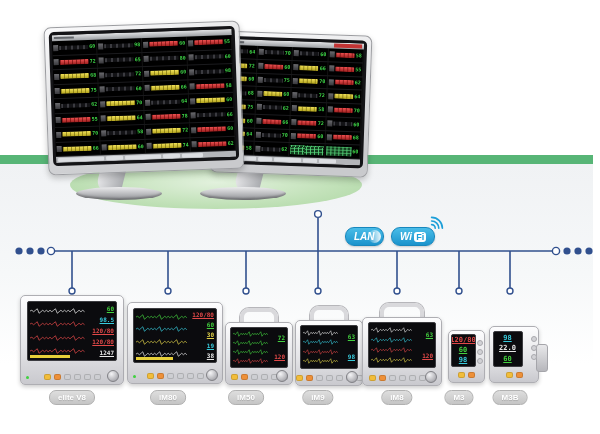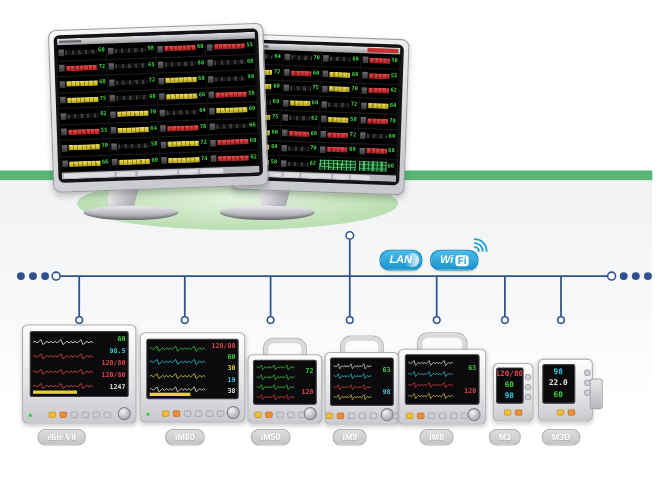--- a/index.html
+++ b/index.html
@@ -71,21 +71,21 @@
   .device{position:absolute;z-index:9;}
   .dev-case{position:absolute;inset:0;border-radius:5px;border:1px solid #aeaeb3;
             background:linear-gradient(180deg,#fdfdfe 0%,#e3e3e6 60%,#c9c9ce 100%);
             box-shadow:0 2px 4px rgba(0,0,0,.2);}
   .dev-screen{position:absolute;background:#0b0b0e;border:1px solid #3c3c40;border-radius:2px;overflow:hidden;}
   .dev-waves{position:absolute;left:2px;top:2px;bottom:2px;width:62%;display:flex;
              flex-direction:column;justify-content:space-around;}
   .dev-waves svg{display:block;width:100%;height:6px;}
   .dev-nums{position:absolute;right:1px;top:1px;bottom:1px;width:36%;display:flex;flex-direction:column;
             justify-content:space-around;align-items:flex-end;padding-right:1px;}
-  .dev-num{font:bold 6px "DejaVu Sans Mono",monospace;line-height:1;white-space:nowrap;}
+  .dev-num{font:bold 6px "DejaVu Sans Mono",monospace;line-height:1;white-space:nowrap;text-decoration:underline;}
   .portrait .dev-nums{left:1px;right:1px;width:auto;align-items:center;}
   .portrait .dev-num{font-size:7px;}
   .dev-alarm{position:absolute;left:2px;bottom:2px;width:45%;height:3px;background:#e6cf39;}
   .dev-controls{position:absolute;bottom:5px;left:0;right:0;display:flex;gap:3px;justify-content:center;align-items:center;}
   .dev-dot{width:5px;height:4px;border-radius:2px;border:1px solid rgba(0,0,0,.15);}
   .dev-knob{position:absolute;right:5px;bottom:3px;width:10px;height:10px;border-radius:50%;
             background:radial-gradient(circle at 35% 30%,#f4f4f6,#939399);border:1px solid #808085;}
   .dev-led{position:absolute;left:6px;bottom:6px;width:3px;height:3px;border-radius:50%;background:#3fd13f;}
   .dev-handle{position:absolute;top:-14px;left:22%;right:22%;height:18px;border:4px solid #d9d9dc;
               border-bottom:none;border-radius:9px 9px 0 0;box-shadow:0 0 0 1px #b6b6ba;}
@@ -756,21 +756,21 @@
         <i></i>
         <i></i>
         <i></i>
       </div>
     <div class="dev-controls">
         <span class="dev-dot" style="background: rgb(242, 189, 58);"></span>
         <span class="dev-dot" style="background: rgb(238, 144, 56);"></span>
       </div>
   </div>
 
-  <div class="dev-label" style="left:56px;font-family:Liberation Serif, serif;">elite V8</div>
+  <div class="dev-label" style="left:72px;">elite V8</div>
   <div class="dev-label" style="left:168px;">iM80</div>
   <div class="dev-label" style="left:246px;">iM50</div>
   <div class="dev-label" style="left:318px;">iM9</div>
   <div class="dev-label" style="left:397px;">iM8</div>
   <div class="dev-label" style="left:459px;">M3</div>
   <div class="dev-label" style="left:510px;">M3B</div>
 
 </div>
 
 </body></html>

